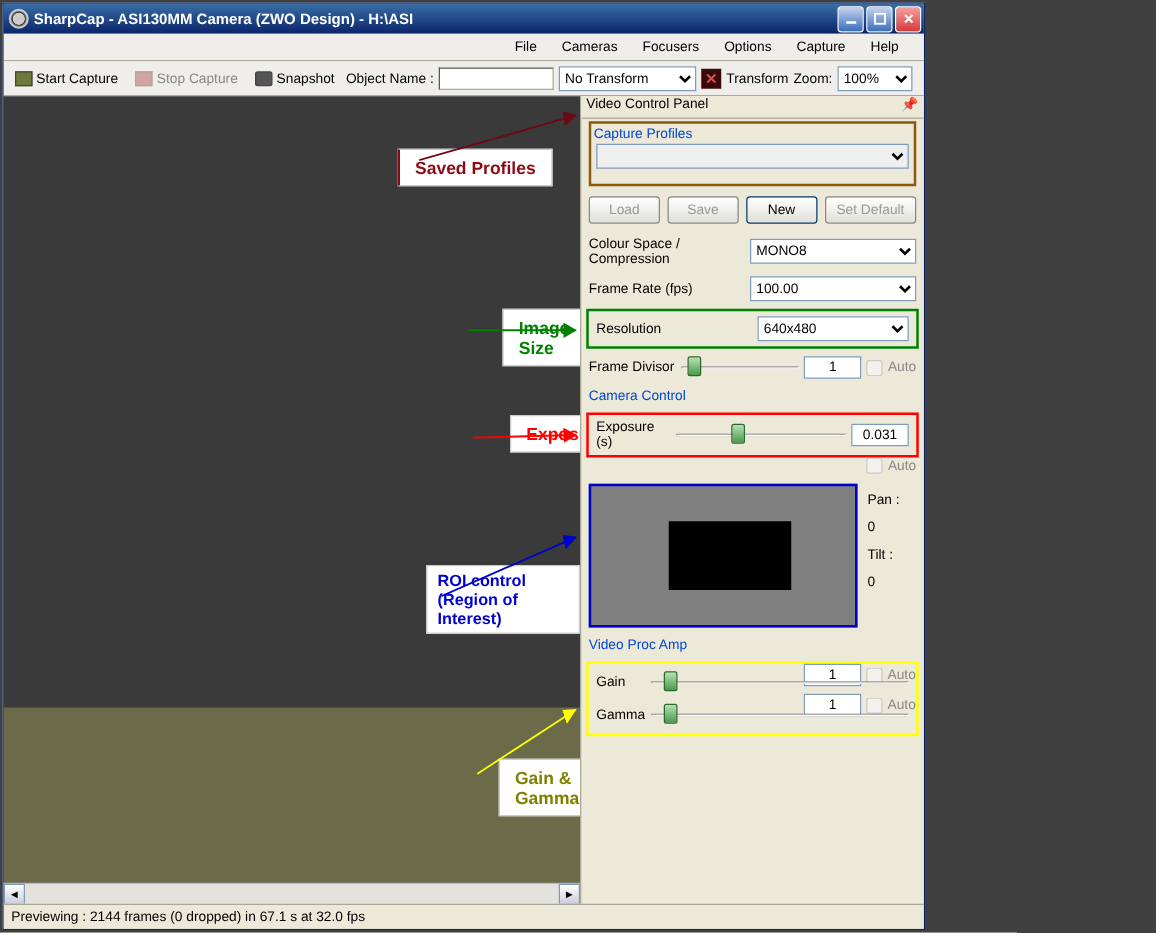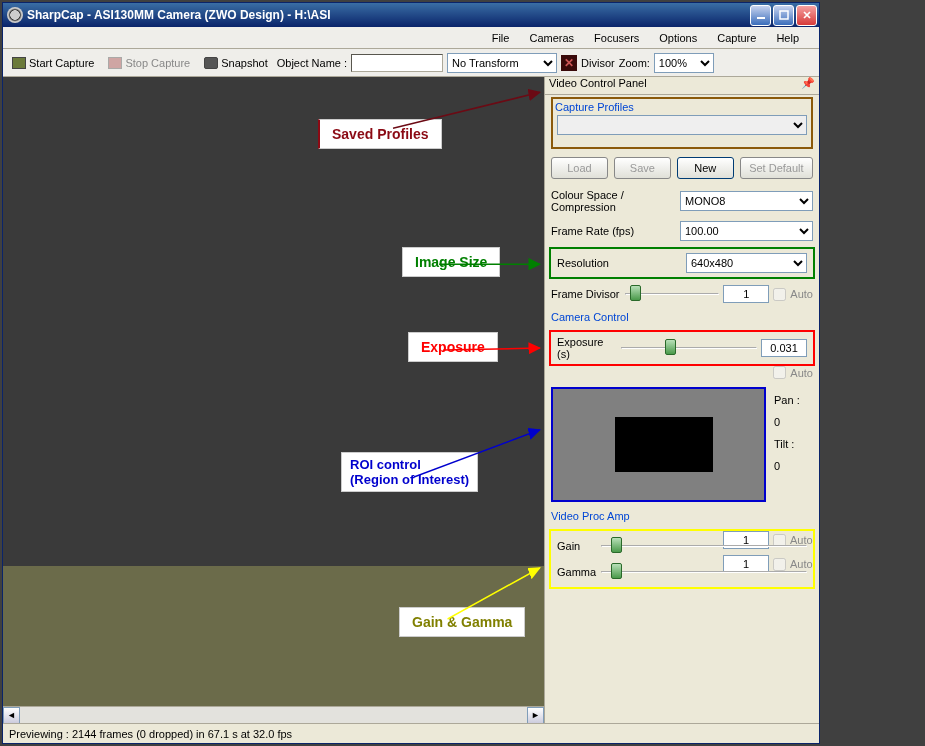--- a/index.html
+++ b/index.html
@@ -5,21 +5,21 @@
     * { box-sizing: border-box; margin: 0; padding: 0; }
     body {
       font-family: "Tahoma", "Segoe UI", sans-serif;
       font-size: 11px;
       background: #404040;
       width: 925px;
       height: 746px;
       overflow: hidden;
     }
     .window {
-      width: 818px;
+      width: 738px;
       height: 742px;
       margin: 2px;
       background: #ece9d8;
       border: 1px solid #0a246a;
       display: flex;
       flex-direction: column;
     }
     
     .titlebar {
       height: 24px;
@@ -362,21 +362,21 @@
     <div class="tb-btn">
       <span class="tb-icon cam"></span>
       <span>Snapshot</span>
     </div>
     <span>Object Name :</span>
     <input type="text" style="width: 92px;" value="">
     <select style="width:110px">
       <option>No Transform</option>
     </select>
     <div class="reticule-icon">✕</div>
-    <span>Divisor</span>
+    <span>Transform</span>
     <span>Zoom:</span>
     <select class="zoom-sel">
       <option>100%</option>
     </select>
   </div>
 
   <div class="main">
 
     <div class="preview-wrap">
       <div class="preview">

